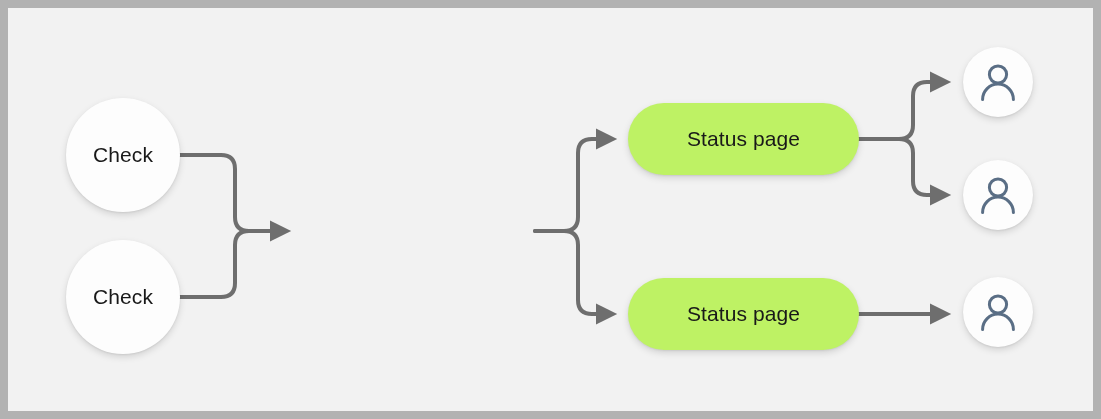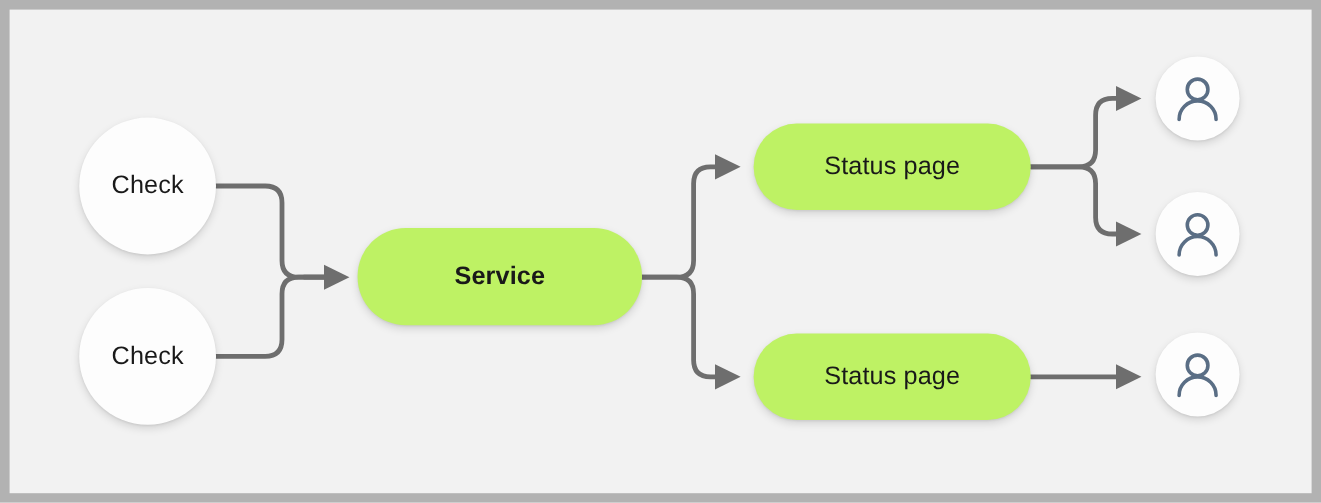--- a/index.html
+++ b/index.html
@@ -106,23 +106,20 @@
     </svg>
 
     <div class="node node-circle" style="left:58px; top:90px; width:114px; height:114px;">
       <span class="node-label">Check</span>
     </div>
 
     <div class="node node-circle" style="left:58px; top:232px; width:114px; height:114px;">
       <span class="node-label">Check</span>
     </div>
 
-    <div class="node node-pill" style="left:290px; top:182px; width:237px; height:81px;">
-      <span class="node-label bold">Service</span>
-    </div>
 
     <div class="node node-pill" style="left:620px; top:95px; width:231px; height:72px;">
       <span class="node-label">Status page</span>
     </div>
 
     <div class="node node-pill" style="left:620px; top:270px; width:231px; height:72px;">
       <span class="node-label">Status page</span>
     </div>
 
     <div class="avatar" style="left:955px; top:39px;">

